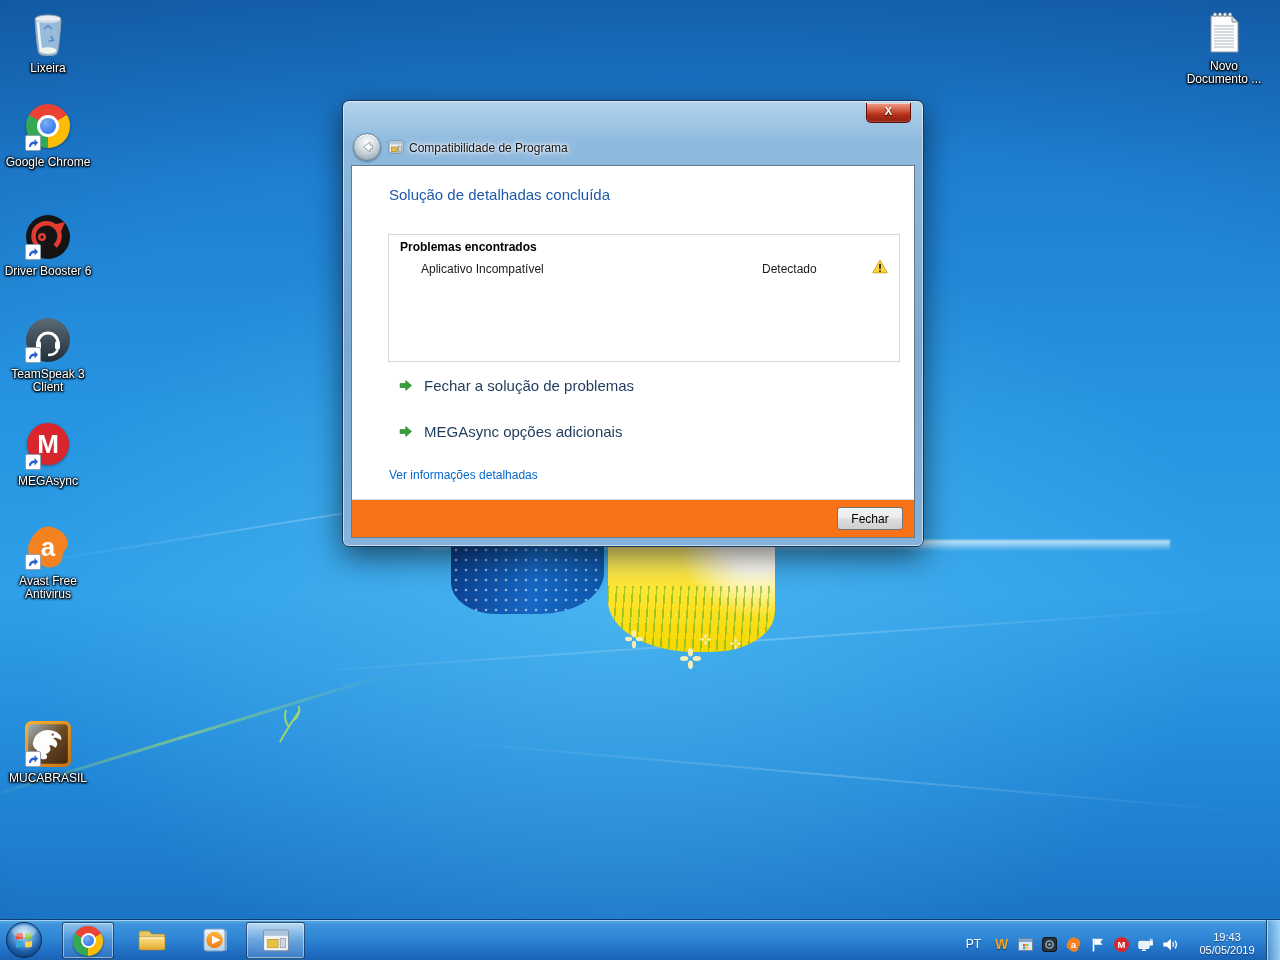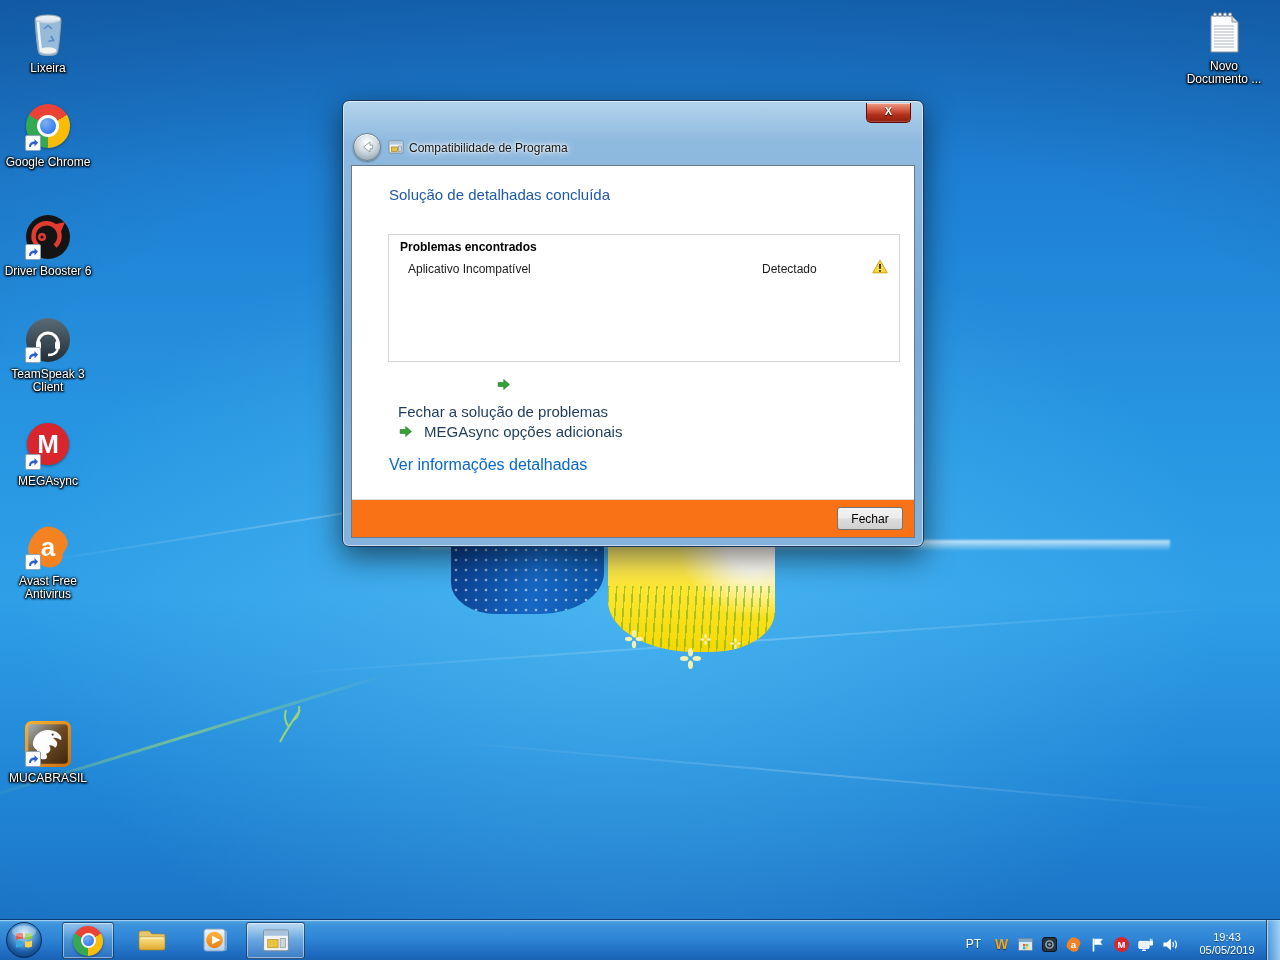--- a/index.html
+++ b/index.html
@@ -67,26 +67,26 @@
     background:radial-gradient(circle at 50% 32%,#ffffff,#cfd9df 45%,#9fb0ba 78%,#8497a3);
     border:1px solid #6f8390;box-shadow:inset 0 1px 0 #fff,0 1px 2px rgba(0,0,0,.35);cursor:pointer;}
   .title-icon{position:absolute;left:45px;top:38px;width:16px;height:16px;}
   .title-text{position:absolute;left:66px;top:40px;font-size:12px;color:#101010;
     text-shadow:0 0 8px #fff,0 0 4px #fff,0 0 2px #fff;}
   .client{position:absolute;left:8px;right:8px;top:64px;bottom:8px;background:#fff;border:1px solid #697a88;}
   .content{position:absolute;left:0;right:0;top:0;bottom:37px;background:#fff;}
   .main-instruction{position:absolute;left:37px;top:20px;font-size:15px;color:#2058a8;}
   .problems-box{position:absolute;left:36px;top:68px;width:510px;height:126px;border:1px solid #d5d5d5;}
   .ph{position:absolute;left:11px;top:5px;font-size:12px;font-weight:bold;color:#000;}
-  .pname{position:absolute;left:19px;top:27px;font-size:12px;color:#1a1a1a;}
+  .pname{position:absolute;left:32px;top:27px;font-size:12px;color:#1a1a1a;}
   .pstatus{position:absolute;left:373px;top:27px;font-size:12px;color:#1a1a1a;}
   .warn{position:absolute;left:483px;top:24px;width:16px;height:15px;}
   .cmd{position:absolute;left:46px;display:flex;align-items:center;gap:11px;font-size:15px;color:#1e3b5c;cursor:pointer;}
-  .cmd1{top:211px;flex-direction:column;} .cmd2{top:257px;}
-  .details{position:absolute;left:37px;top:290px;font-size:16px;color:#0667cc;cursor:pointer;}
+  .cmd1{top:211px;} .cmd2{top:257px;}
+  .details{position:absolute;left:37px;top:302px;font-size:12px;color:#0667cc;cursor:pointer;}
   .footer{position:absolute;left:0;right:0;bottom:0;height:37px;background:#f97316;border-top:1px solid #dfdfdf;}
   .fechar{position:absolute;right:11px;top:7px;width:66px;height:23px;border:1px solid #747474;border-radius:3px;
     background:linear-gradient(180deg,#f4f4f4,#ebebeb 48%,#dddddd 52%,#cfcfcf);
     font-size:12px;color:#000;font-family:"Liberation Sans",sans-serif;cursor:pointer;}
   
   .taskbar{position:absolute;left:0;bottom:0;width:1280px;height:40px;
     background:linear-gradient(180deg,#59aae4 0%,#3c92da 12%,#2f86d6 45%,#1f6dc2 82%,#1a63b4 100%);
     border-top:1px solid #0d3d74;box-shadow:inset 0 1px 0 rgba(255,255,255,.45);z-index:20;}
   .start-orb{position:absolute;left:5px;top:1px;width:38px;height:38px;cursor:pointer;}
   .tbtn{position:absolute;top:2px;height:35px;display:flex;align-items:center;justify-content:center;cursor:pointer;border-radius:3px;}

